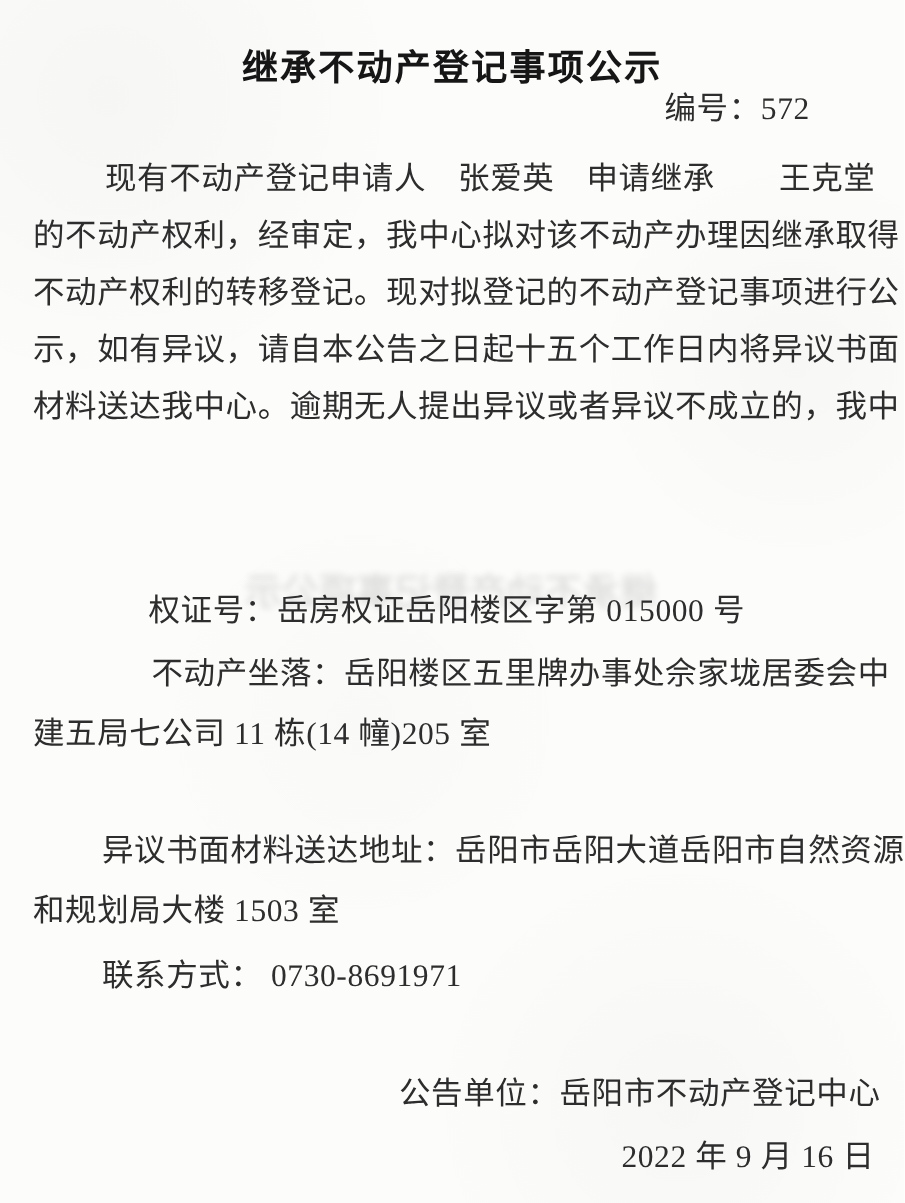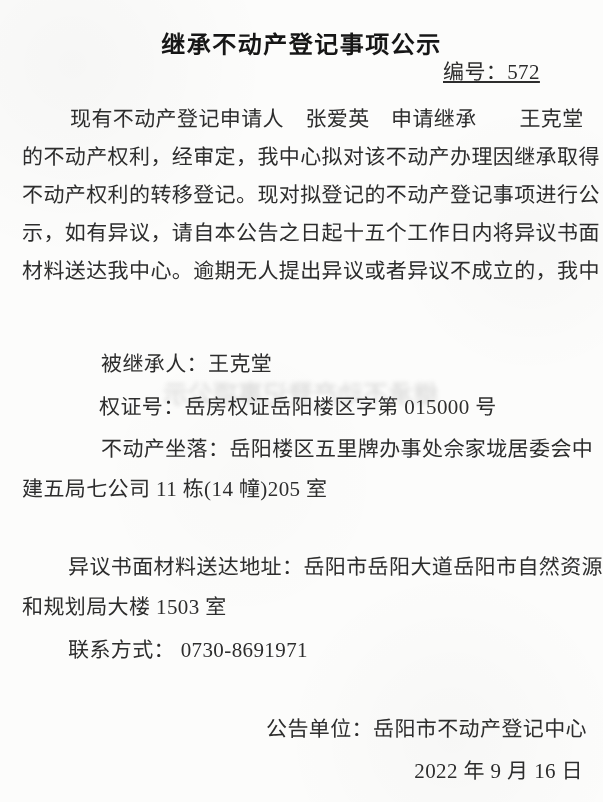--- a/index.html
+++ b/index.html
@@ -37,21 +37,21 @@
     color: #161616;
     white-space: pre;
   }
   .line {
     position: absolute;
     white-space: pre;
     font-size: 21px;
     letter-spacing: 0.4px;
     line-height: 1;
   }
-  .doc-number   { top: 62px;  left: 443px; text-decoration: underline; }
+  .doc-number   { top: 62px;  left: 443px; }
   .para-0 { top: 109px; left: 70px; }
   .para-1 { top: 147px; left: 22px; }
   .para-2 { top: 185px; left: 22px; }
   .para-3 { top: 223px; left: 22px; }
   .para-4 { top: 261px; left: 22px; }
   .para-5 { top: 299px; left: 22px; }
   .deceased     { top: 354px; left: 101px; }
   .certificate  { top: 397px; left: 99px;  }
   .location-1   { top: 439px; left: 101px; }
   .location-2   { top: 479px; left: 22px;  }
@@ -87,21 +87,20 @@
   <div class="line doc-number">编号：572</div>
 
   <div class="line para-0">现有不动产登记申请人　张爱英　申请继承　　王克堂</div>
   <div class="line para-2">不动产权利的转移登记。现对拟登记的不动产登记事项进行公</div>
   <div class="line para-1">的不动产权利，经审定，我中心拟对该不动产办理因继承取得</div>
   <div class="line para-3">示，如有异议，请自本公告之日起十五个工作日内将异议书面</div>
   <div class="line para-4">材料送达我中心。逾期无人提出异议或者异议不成立的，我中</div>
 
   <div class="ghost">继承不动产登记事项公示</div>
 
-  <div class="line deceased">被继承人：王克堂</div>
   <div class="line certificate">权证号：岳房权证岳阳楼区字第 015000 号</div>
   <div class="line location-1">不动产坐落：岳阳楼区五里牌办事处佘家垅居委会中</div>
   <div class="line location-2">建五局七公司 11 栋(14 幢)205 室</div>
 
   <div class="line objection-1">异议书面材料送达地址：岳阳市岳阳大道岳阳市自然资源</div>
   <div class="line objection-2">和规划局大楼 1503 室</div>
   <div class="line contact">联系方式： 0730-8691971</div>
 
   <div class="line footer-unit">公告单位：岳阳市不动产登记中心</div>
   <div class="line footer-date">2022 年 9 月 16 日</div>

